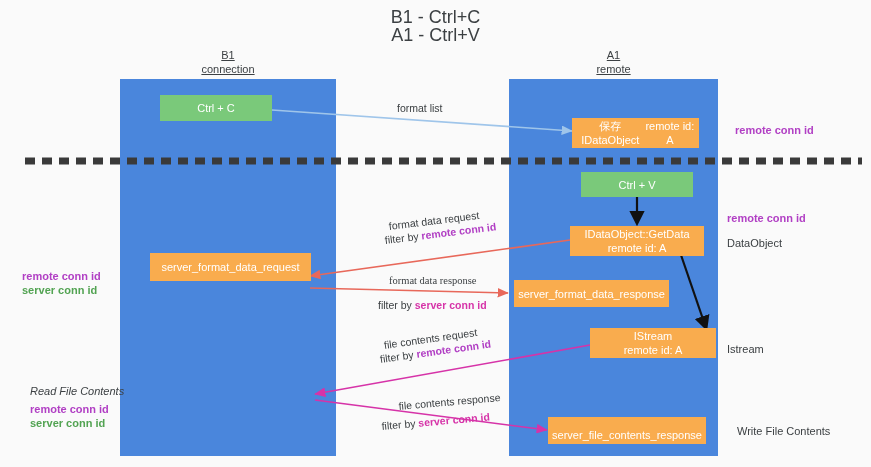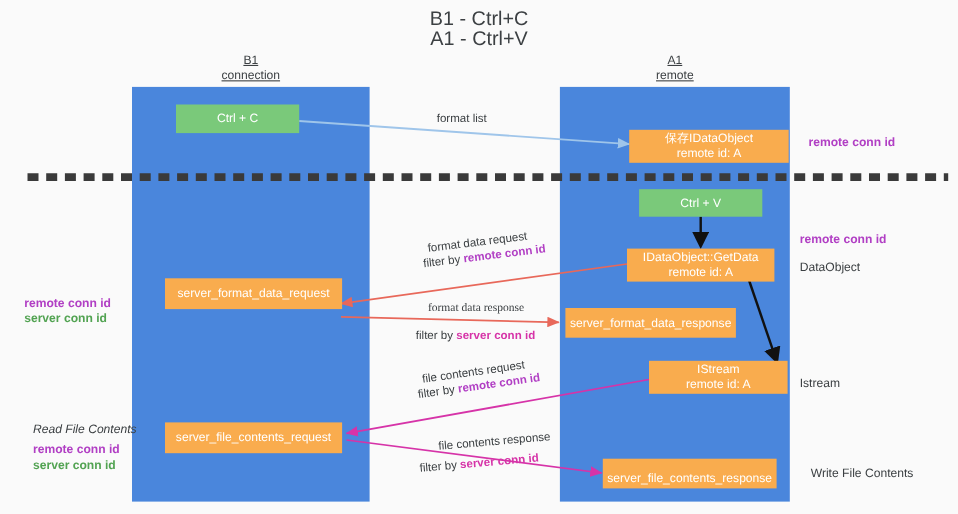--- a/index.html
+++ b/index.html
@@ -106,25 +106,22 @@
   </svg>
 
   <div class="box green" style="left:160px;top:95px;width:112px;height:26px;">
     <span>Ctrl + C</span>
   </div>
 
   <div class="box orange" style="left:150px;top:253px;width:161px;height:28px;">
     <span>server_format_data_request</span>
   </div>
 
-  <div class="box orange" style="left:150px;top:384px;width:161px;height:28px;">
-    <span>server_file_contents_request</span>
-  </div>
 
-  <div class="box orange" style="left:572px;top:118px;width:145px;height:30px;flex-direction:column;">
+  <div class="box orange" style="left:572px;top:118px;width:127px;height:30px;flex-direction:row;">
     <span class="ln">保存IDataObject</span>
     <span class="ln">remote id: A</span>
   </div>
 
   <div class="box green" style="left:581px;top:172px;width:112px;height:25px;">
     <span>Ctrl + V</span>
   </div>
 
   <div class="box orange" style="left:570px;top:226px;width:134px;height:30px;flex-direction:column;">
     <span class="ln">IDataObject::GetData</span>

